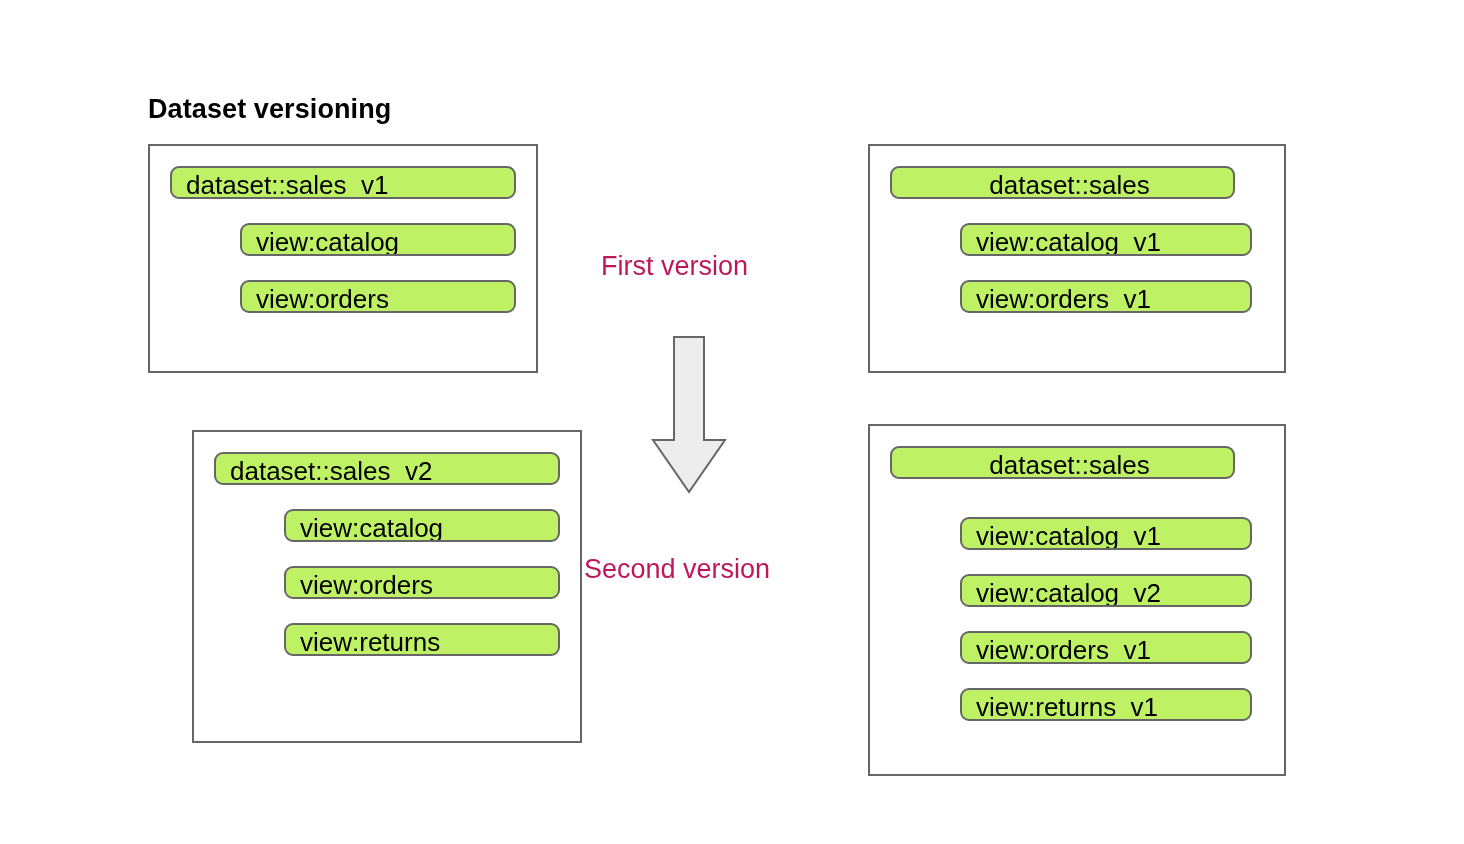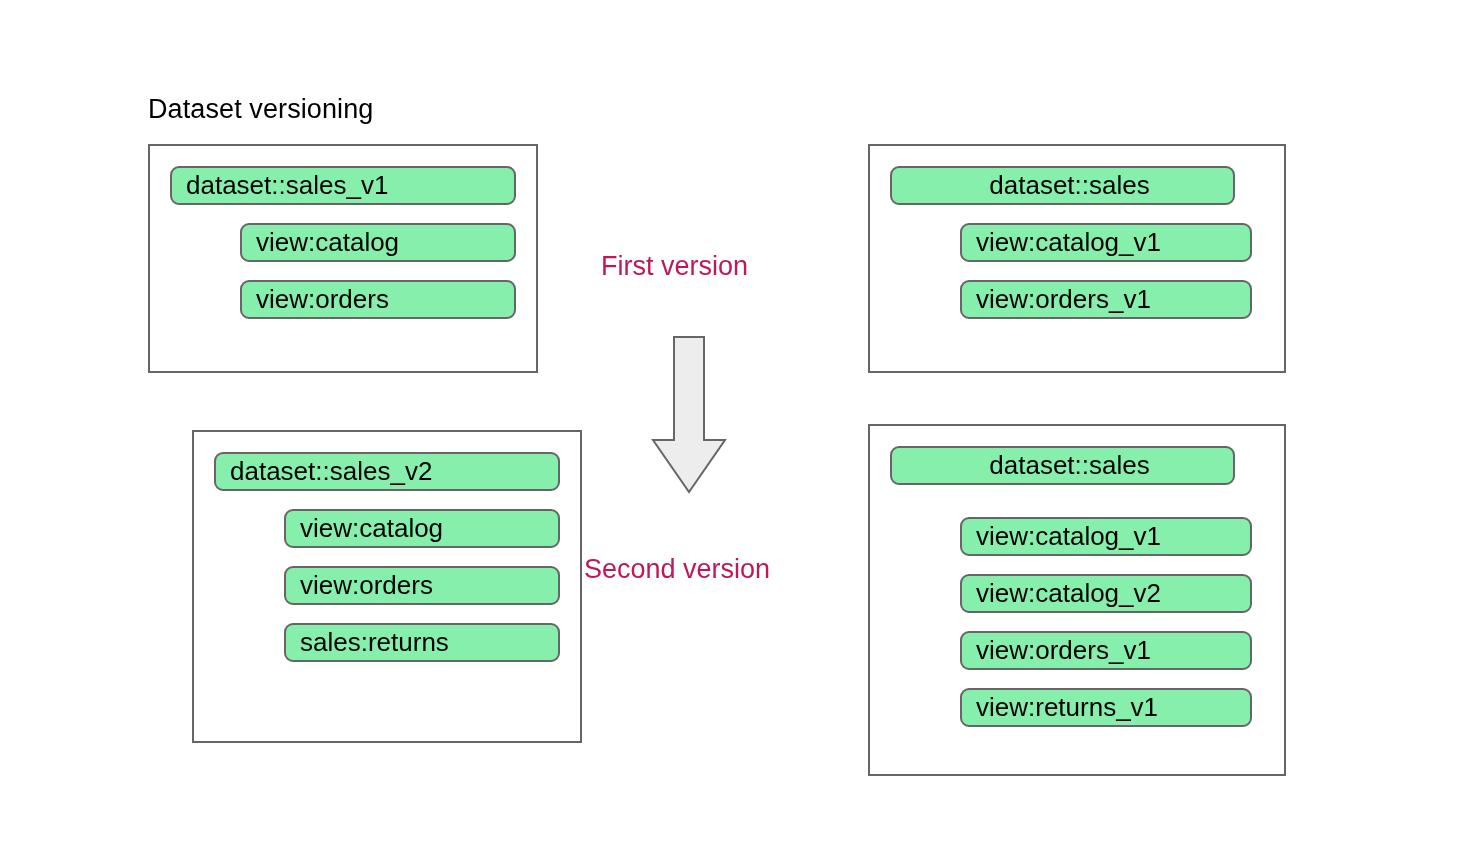--- a/index.html
+++ b/index.html
@@ -22,44 +22,45 @@
   }
 
   
   .col-title {
     position: absolute;
     font-size: 27px;
     line-height: 32px;
     letter-spacing: 0.1px;
     color: #000000;
     white-space: nowrap;
+    font-weight: bold;
   }
   #title-left  { left: 148px; top: 93px; }
   #title-right { left: 888px; top: 93px; }
 
   
   .group-box {
     position: absolute;
     box-sizing: border-box;
     background: #ffffff;
     border: 2px solid #666666;
   }
   #box-ds-v1 { left: 148px; top: 144px; width: 390px; height: 229px; }
   #box-ds-v2 { left: 148px; top: 430px; width: 390px; height: 313px; margin-left: 44px; }
   #box-vw-v1 { left: 868px; top: 144px; width: 418px; height: 229px; }
   #box-vw-v2 { left: 868px; top: 424px; width: 418px; height: 352px; }
 
   
   .pill {
     position: absolute;
     box-sizing: border-box;
-    background: #86efac;
+    background: #bef264;
     border: 2px solid #666666;
     border-radius: 9px;
-    height: 39px;
+    height: 33px;
     line-height: 35px;
     font-size: 26px;
     color: #000000;
     padding-left: 14px;
     white-space: nowrap;
     overflow: hidden;
   }
   .pill.dataset { }
   .pill.view { }
 
@@ -105,21 +106,21 @@
   <div class="group-box" id="box-ds-v1">
     <div class="pill dataset" style="top: 20px;">dataset::sales_v1</div>
     <div class="pill view" style="top: 77px;">view:catalog</div>
     <div class="pill view" style="top: 134px;">view:orders</div>
   </div>
 
   <div class="group-box" id="box-ds-v2">
     <div class="pill dataset" style="top: 20px;">dataset::sales_v2</div>
     <div class="pill view" style="top: 77px;">view:catalog</div>
     <div class="pill view" style="top: 134px;">view:orders</div>
-    <div class="pill view" style="top: 191px;">sales:returns</div>
+    <div class="pill view" style="top: 191px;">view:returns</div>
   </div>
 
   <div class="flow-label" id="flow-first">First version</div>
 
   <svg id="flow-arrow" viewBox="0 0 76 158">
     <polygon points="23,1 53,1 53,104 74,104 38,156 2,104 23,104" fill="#ededed" stroke="#666666" stroke-width="2" stroke-linejoin="miter"></polygon>
   </svg>
 
   <div class="flow-label" id="flow-second">Second version</div>
 

